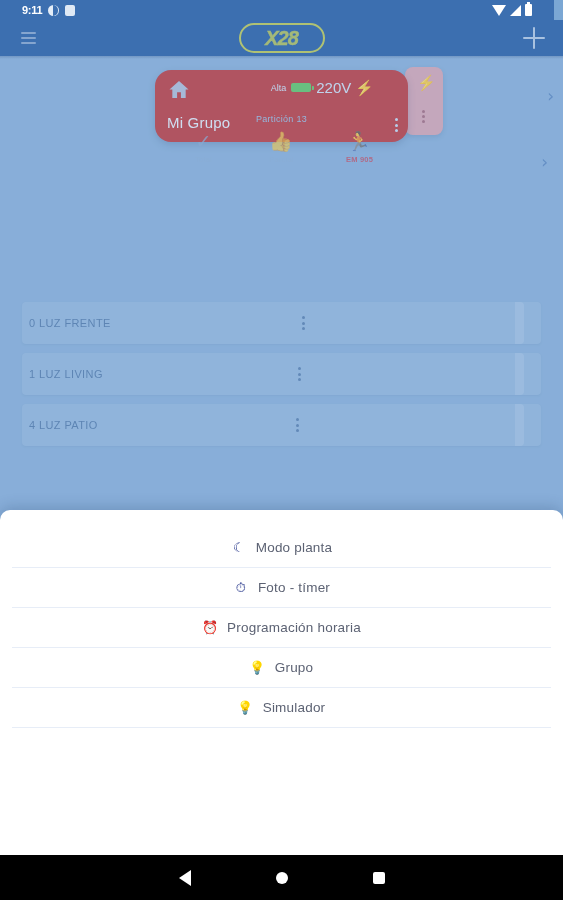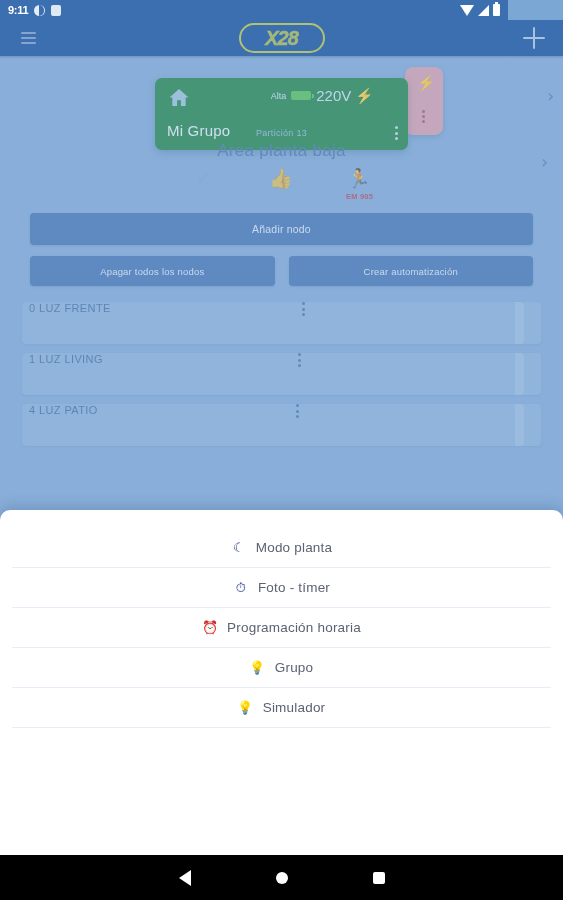--- a/index.html
+++ b/index.html
@@ -17,25 +17,25 @@
     width: 563px;
     height: 900px;
     background: #7ba7d4;
     overflow: hidden;
   }
 
   
   .status-bar {
     position: absolute;
     top: 0; left: 0;
-    width: 508px; height: 20px;
+    width: 554px; height: 20px;
     background: #3c6fb0;
     display: flex;
     align-items: center;
-    padding: 0 8px;
+    padding: 0 22px;
     z-index: 40;
     justify-content: flex-end;
   }
   .status-left { display: flex; align-items: center; gap: 6px; }
   .status-time {
     color: #ffffff;
     font-size: 11px;
     font-weight: bold;
     letter-spacing: -0.3px;
   }
@@ -199,24 +199,24 @@
   }
   .panel-card-back .dots-back i {
     width: 3px; height: 3px;
     background: #9c5569;
     border-radius: 50%;
     display: block;
   }
 
   .panel-card {
     position: absolute;
-    top: 16px; left: 155px;
+    top: 8px; left: 155px;
     width: 253px; height: 72px;
-    background: #15803d;
-    border-radius: 7px;
+    background: #b91c1c;
+    border-radius: 16px;
     box-shadow: 0 3px 7px rgba(28,55,95,0.25);
   }
   .house-icon {
     position: absolute;
     top: 9px; left: 12px;
     width: 24px; height: 21px;
   }
   .panel-name {
     position: absolute;
     left: 12px; bottom: 11px;
@@ -266,21 +266,21 @@
   .panel-kebab i {
     width: 3px; height: 3px;
     background: #c4d8ee;
     border-radius: 50%;
     display: block;
   }
 
   
   .partition {
     position: absolute;
-    top: 128px; left: 0;
+    top: 114px; left: 0;
     width: 563px;
     text-align: center;
     z-index: 10;
   }
   .partition-sub {
     color: #8fb5dd;
     font-size: 9px;
     letter-spacing: 0.3px;
     filter: blur(0.4px);
   }
@@ -377,21 +377,21 @@
     width: 563px;
     padding: 0 22px;
     z-index: 10;
   }
   .node-item {
     height: 42px;
     margin-bottom: 9px;
     background: rgba(255,255,255,0.10);
     border-radius: 4px;
     display: flex;
-    align-items: flex-start;
+    align-items: center;
     padding: 0 17px 0 7px;
     box-shadow: 0 1px 2px rgba(40,75,120,0.10);
   }
   .node-label {
     color: #2f5d93;
     font-size: 11px;
     letter-spacing: 0.4px;
     opacity: 0.88;
   }
   .node-kebab {
@@ -537,44 +537,36 @@
         <i></i>
       </div>
     </div>
   </div>
 
   <div class="chev chev-top">›</div>
   <div class="chev chev-mid">›</div>
 
   <div class="partition">
     <div class="partition-sub">Partición 13</div>
-    <div class="partition-title">Area planta baja</div>
     <div class="mode-row">
       <div class="mode-item">
         <span class="mode-glyph">✓</span>
         <span class="mode-label">Total</span>
       </div>
       <div class="mode-item">
         <span class="mode-glyph">👍</span>
         <span class="mode-label">Parcial</span>
       </div>
       <div class="mode-item">
         <span class="mode-glyph active">🏃</span>
         <span class="mode-label active">EM 905</span>
       </div>
     </div>
   </div>
 
-  <div class="actions">
-    <button class="btn-primary">Añadir nodo</button>
-    <div class="btn-row">
-      <button class="btn-secondary">Apagar todos los nodos</button>
-      <button class="btn-secondary">Crear automatización</button>
-    </div>
-  </div>
 
   <div class="node-list">
     <div class="node-item">
       <span class="node-label">0 LUZ FRENTE</span>
       <span class="node-kebab">
         <i></i>
           <i></i>
           <i></i>
       </span>
       <span class="node-edge"></span>

